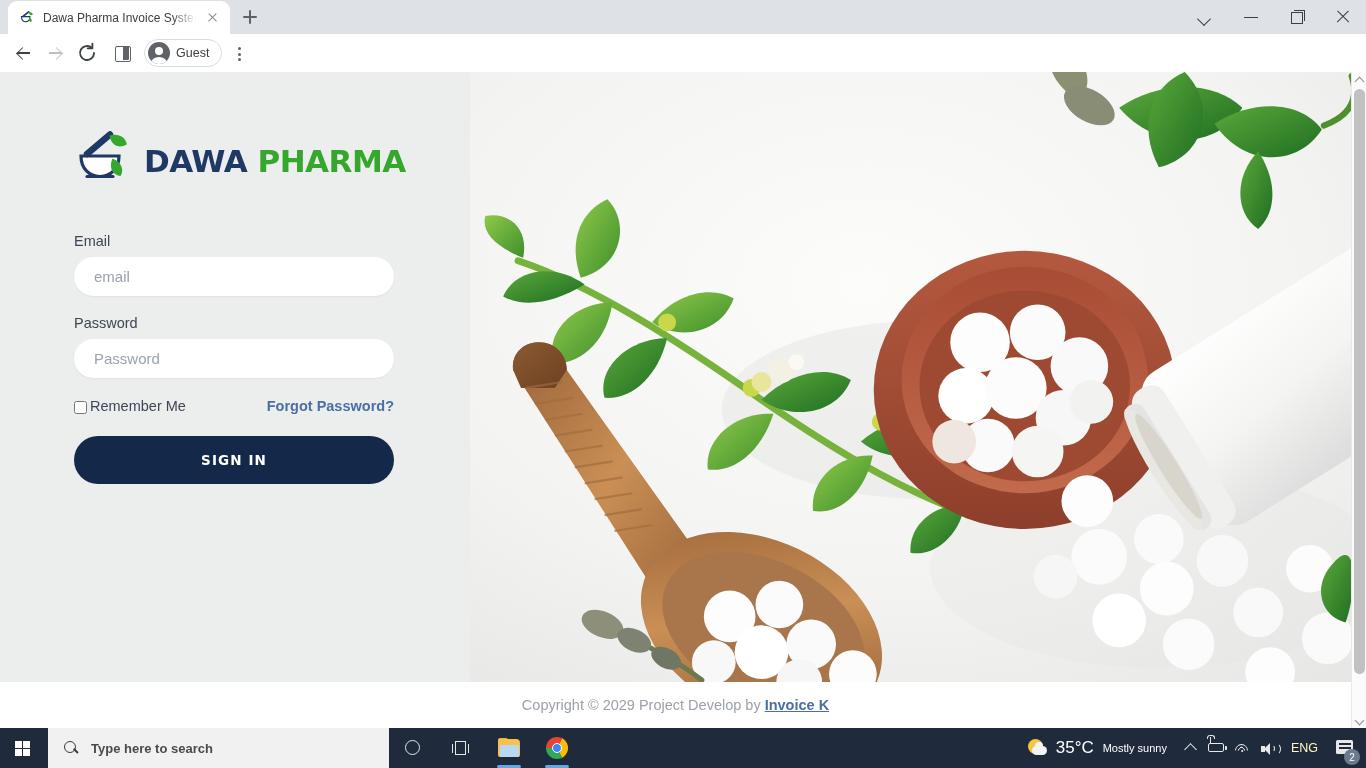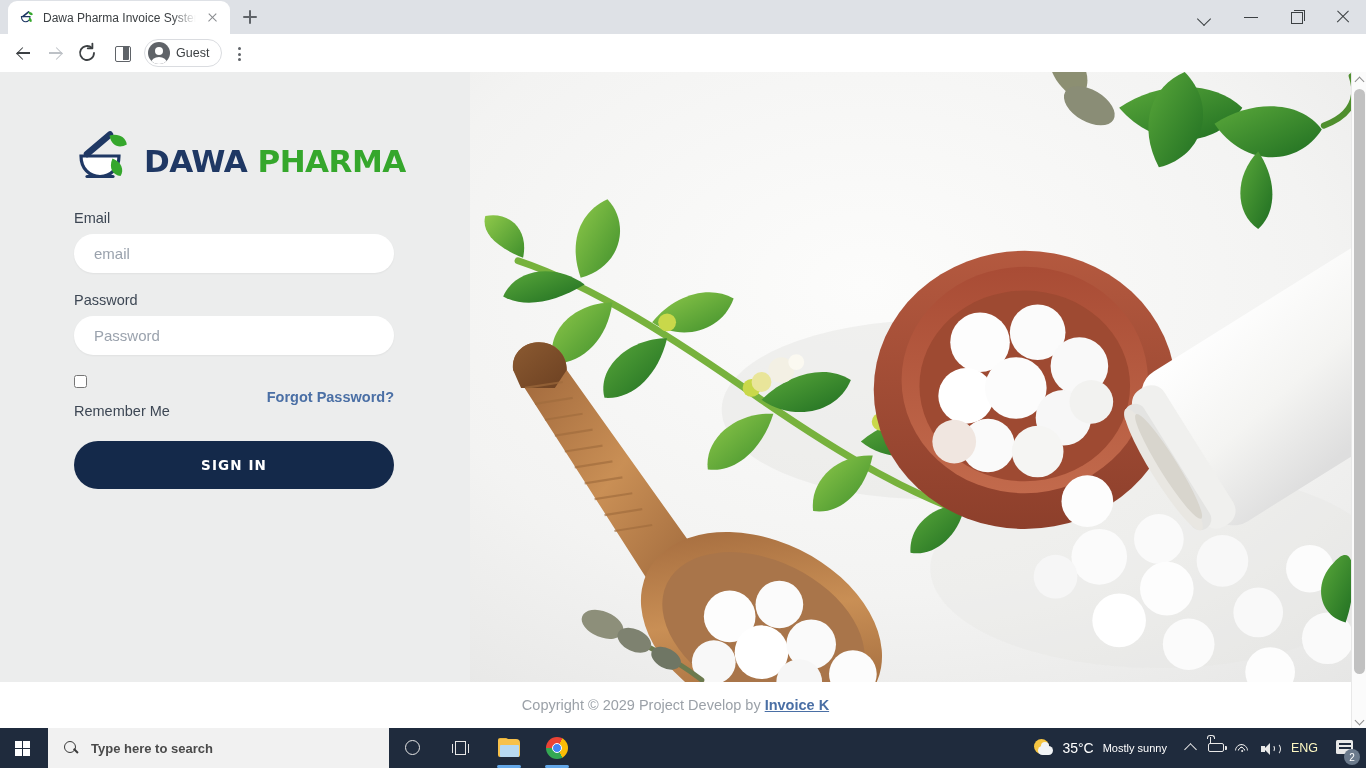--- a/index.html
+++ b/index.html
@@ -137,33 +137,33 @@
   .logo-text-block { padding-top: 2px; }
   .logo-words { font-size: 31px; font-weight: bold; letter-spacing: -0.5px; line-height: 1; font-family: "DejaVu Sans", sans-serif; }
   .logo-dawa { color: #1f3864; }
   .logo-pharma { color: #35a72c; }
   .logo-sub {
     font-size: 13.2px; font-weight: bold; color: #8d8d8d; letter-spacing: 1.0px;
     margin-top: 7px; padding-top: 6px; border-top: 1px solid #c9c9c9; font-family: "DejaVu Sans", sans-serif;
     text-align:center;
   }
 
-  .form { margin-top: 19px; width: 320px; }
+  .form { margin-top: 42px; width: 320px; }
   .field-label { font-size: 14.5px; color: #3d4754; margin-bottom: 8px; }
   .field-label.second { margin-top: 19px; }
   .text-input {
     width: 320px; height: 39px; border: none; border-radius: 22px; background: #ffffff;
     padding: 0 20px; font-size: 15px; color: #404a57; outline: none;
     font-family: "Liberation Sans", sans-serif;
     box-shadow: 0 1px 2px rgba(0,0,0,.05);
   }
   .text-input::placeholder { color: #9aa2ad; }
 
   .row-options { display: flex; align-items: center; margin-top: 20px; width: 320px; }
-  .remember { display: flex; align-items: flex-start; gap: 15px; flex-direction: column; }
+  .remember { display: flex; align-items: flex-end; gap: 3px; }
   .checkbox { width: 13px; height: 13px; margin: 0; }
   .remember-label { font-size: 14.5px; color: #3d4754; }
   .forgot { margin-left: auto; font-size: 14.5px; color: #4a6fa5; text-decoration: none; font-weight: bold; }
 
   .signin-btn {
     margin-top: 22px; width: 320px; height: 48px; border: none; border-radius: 26px;
     background: #14294a; color: #ffffff; font-size: 13.5px; font-weight: bold;
     letter-spacing: 1.1px; cursor: pointer; font-family: "DejaVu Sans", sans-serif;
   }
 
@@ -235,21 +235,21 @@
   .chrome-icon { position: absolute; left: 13px; top: 9px; width: 22px; height: 22px; border-radius: 50%;
     background: conic-gradient(from -90deg, #ea4335 0deg 120deg, #fbbc05 120deg 240deg, #34a853 240deg 360deg); }
   .chrome-icon::before { content:""; position:absolute; left:6px; top:6px; width:10px; height:10px; border-radius:50%; background:#4285f4; border:1.6px solid #fff; box-sizing:border-box;}
 
   .tray { margin-left: auto; display: flex; align-items: center; gap: 0; padding-right: 4px; height: 40px; }
   .weather { display: flex; align-items: center; gap: 9px; padding: 0 10px; height: 40px; }
   .weather-icon { width: 19px; height: 19px; position: relative; flex: 0 0 19px; }
   .weather-icon .sun { position:absolute; left:0; top:0; width:15px; height:15px; border-radius:50%; background:#f6c542; }
   .weather-icon .cloud { position:absolute; left:4px; top:7px; width:15px; height:9px; background:#f2f4f6; border-radius:6px; }
   .weather-icon .cloud::before { content:""; position:absolute; left:3px; top:-4px; width:8px; height:8px; border-radius:50%; background:#f2f4f6; }
-  .temp { font-size: 14px; color: #ffffff; }
+  .temp { font-size: 17px; color: #ffffff; }
   .cond { font-size: 11px; color: #ffffff; }
 
   .tray-btn { width: 26px; height: 40px; position: relative; }
   .tray-chevron::before {
     content:""; position:absolute; left:9px; top:17px; width:8px; height:8px;
     border-left:1.4px solid #e8e8e8; border-top:1.4px solid #e8e8e8; transform: rotate(45deg);
   }
   .battery { position:absolute; left:5px; top:15px; width:16px; height:9px; border:1.3px solid #e8e8e8; border-radius:2px; }
   .battery::after { content:""; position:absolute; right:-4px; top:2px; width:2.4px; height:4px; background:#e8e8e8; border-radius:0 1px 1px 0; }
   .battery-plug { position:absolute; left:7px; top:9px; width:1.3px; height:6px; background:#e8e8e8; }

